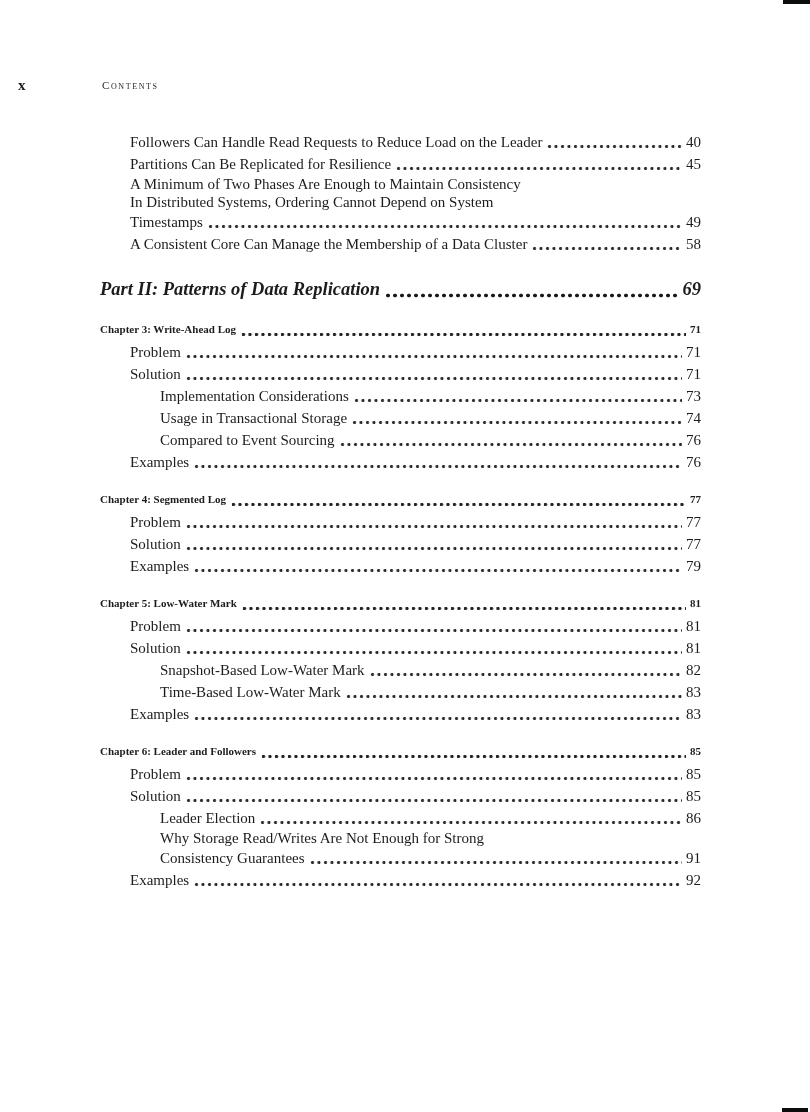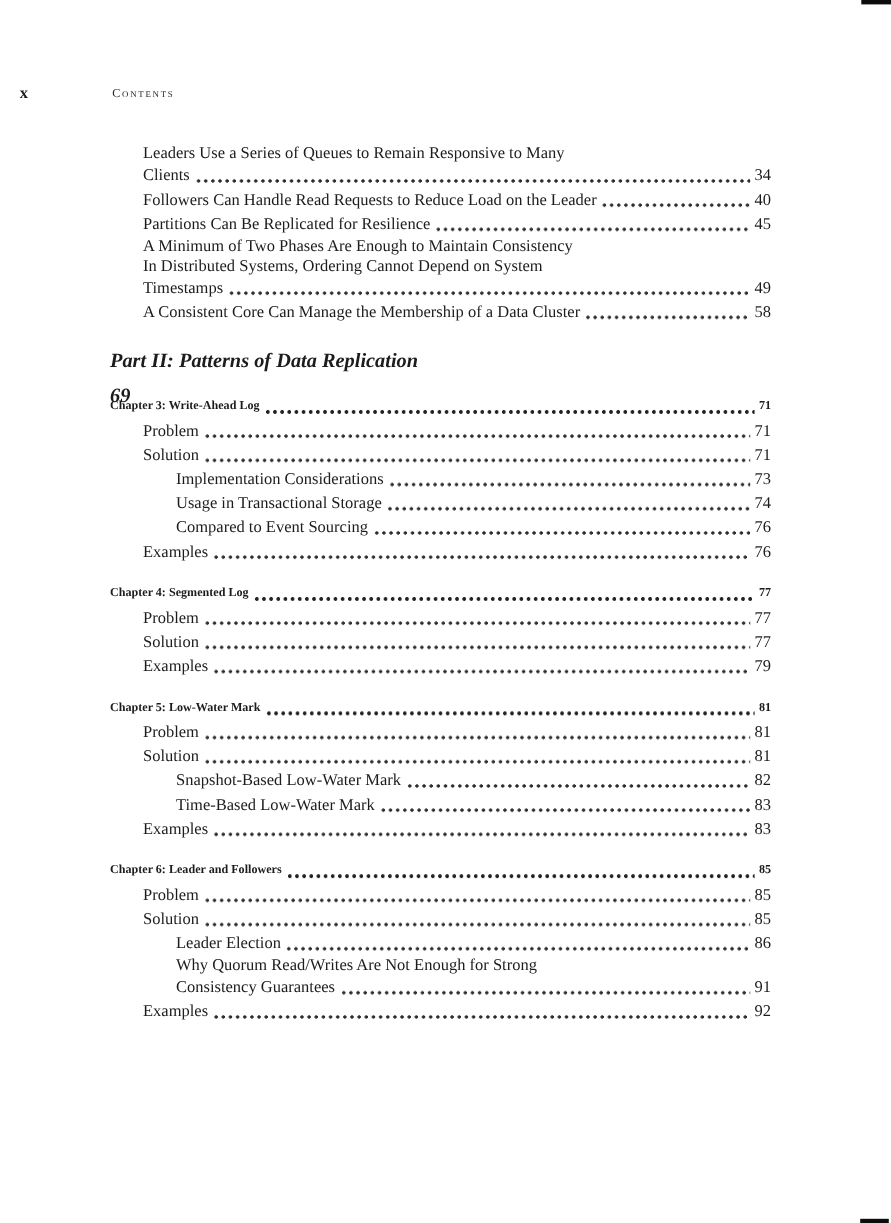--- a/index.html
+++ b/index.html
@@ -48,21 +48,21 @@
   }
   
   .sub1 { padding-left: 30px; }
   .sub2 { padding-left: 60px; }
   
   .part {
     margin-top: 20px;
     font-weight: bold; font-style: italic;
     font-size: 18.5px;
   }
-  .part .toc-line.final { line-height: 28px; height: 28px; flex-direction: column; }
+  .part .toc-line.final { line-height: 28px; height: 28px; }
   .part .dots {
     background: radial-gradient(circle at 3px 4.5px, #1a1a1a 1.6px, transparent 2.2px) 0 0 / 7px 9px repeat-x;
     margin-bottom: 3px;
   }
   
   .chapter {
     margin-top: 14px;
     font-weight: bold;
     font-size: 11px;
   }
@@ -77,30 +77,20 @@
 </style>
 </head>
 <body>
 
 <div class="page">
   <div class="folio">x</div>
   <div class="running-head">Contents</div>
 
   <main class="toc" id="toc-container">
       <div class="toc-row sub1">
-        <div class="toc-line wrap">
-          <span class="entry-text">Leaders Use a Series of Queues to Remain Responsive to Many</span>
-        </div>
-        <div class="toc-line final">
-          <span class="entry-text">Clients</span>
-          <span class="dots"></span>
-          <span class="page-num">34</span>
-        </div>
-      </div>
-      <div class="toc-row sub1">
         <div class="toc-line final">
           <span class="entry-text">Followers Can Handle Read Requests to Reduce Load on the Leader</span>
           <span class="dots"></span>
           <span class="page-num">40</span>
         </div>
       </div>
       <div class="toc-row sub1">
         <div class="toc-line final">
           <span class="entry-text">Partitions Can Be Replicated for Resilience</span>
           <span class="dots"></span>
@@ -278,21 +268,21 @@
       </div>
       <div class="toc-row sub2">
         <div class="toc-line final">
           <span class="entry-text">Leader Election</span>
           <span class="dots"></span>
           <span class="page-num">86</span>
         </div>
       </div>
       <div class="toc-row sub2">
         <div class="toc-line wrap">
-          <span class="entry-text">Why Quorum Read/Writes Are Not Enough for Strong</span>
+          <span class="entry-text">Why Storage Read/Writes Are Not Enough for Strong</span>
         </div>
         <div class="toc-line final">
           <span class="entry-text">Consistency Guarantees</span>
           <span class="dots"></span>
           <span class="page-num">91</span>
         </div>
       </div>
       <div class="toc-row sub1">
         <div class="toc-line final">
           <span class="entry-text">Examples</span>

